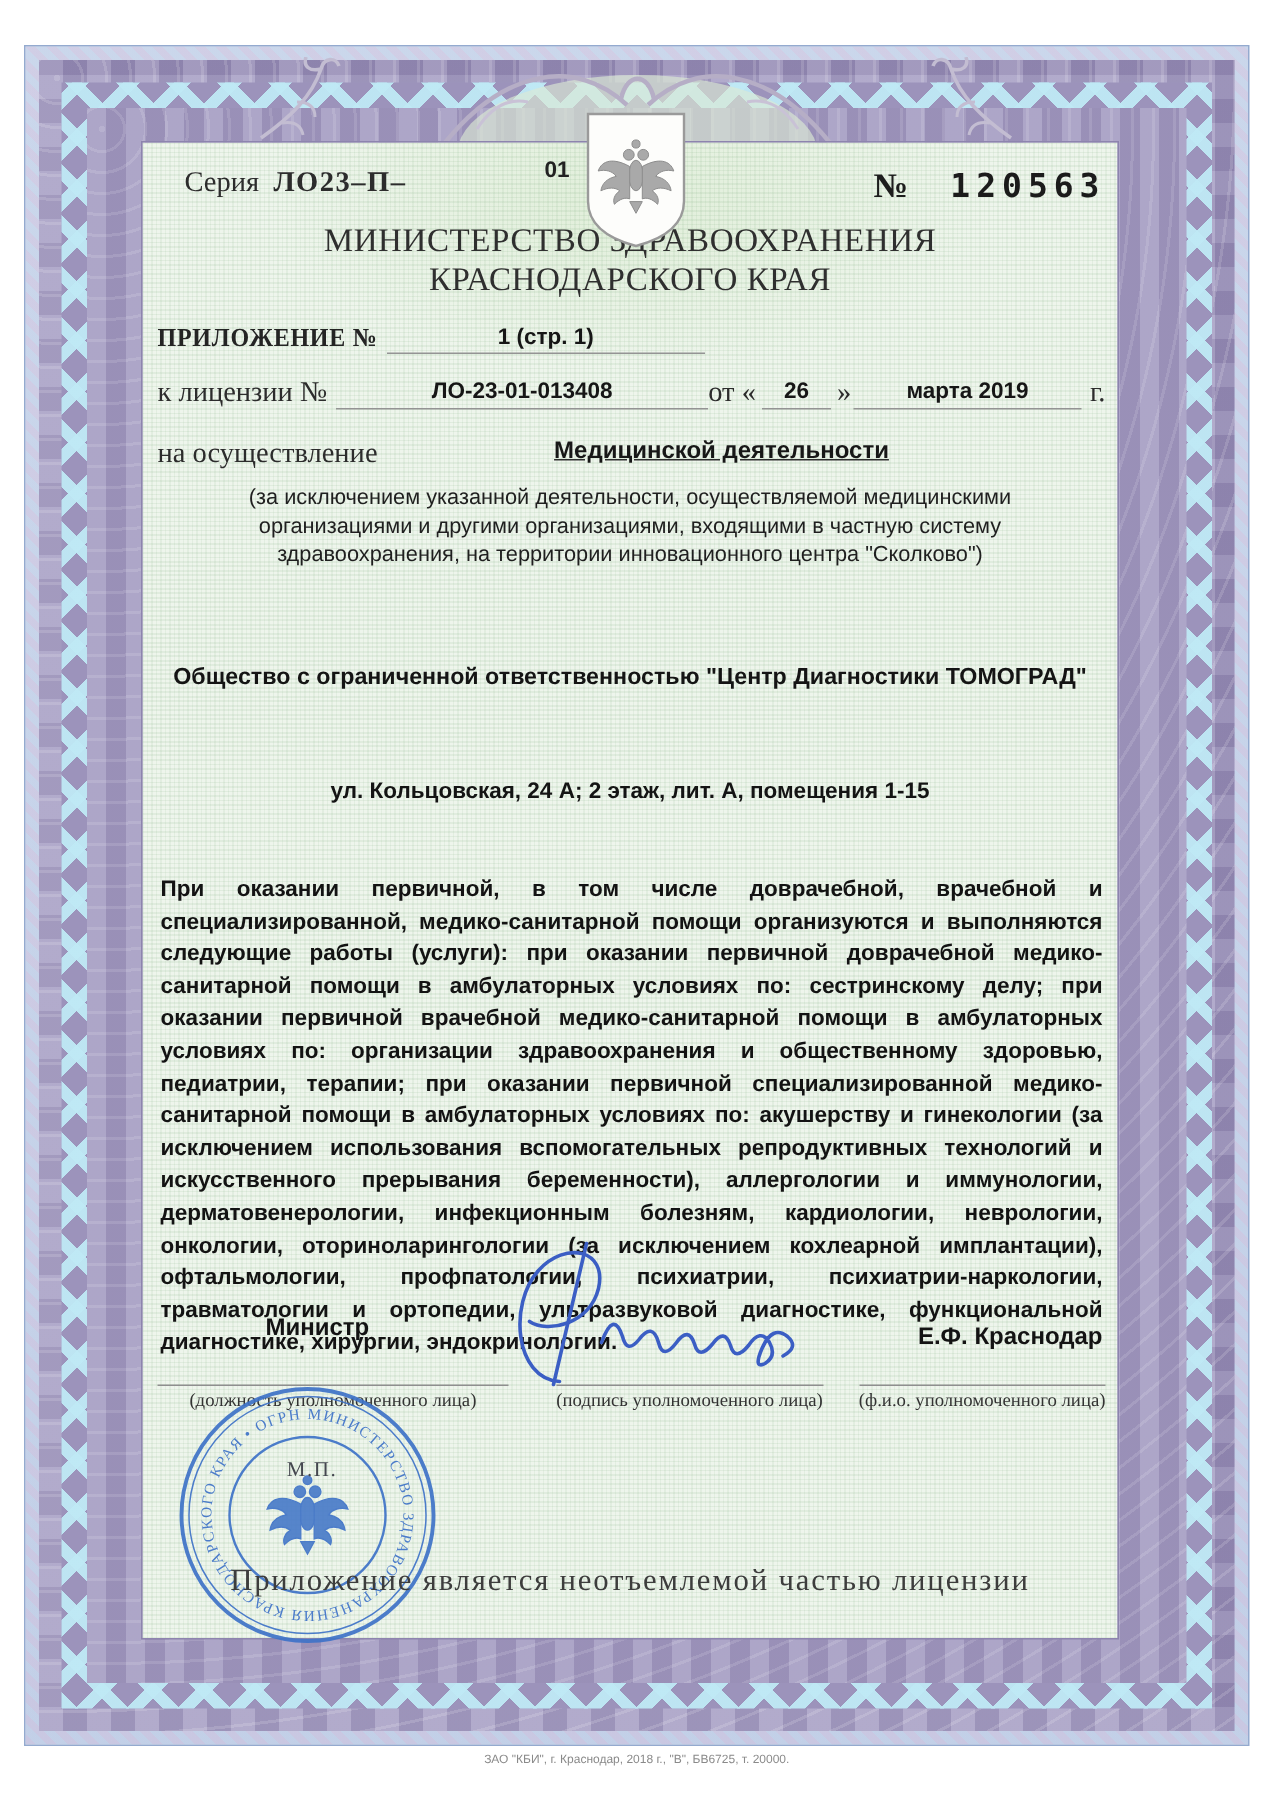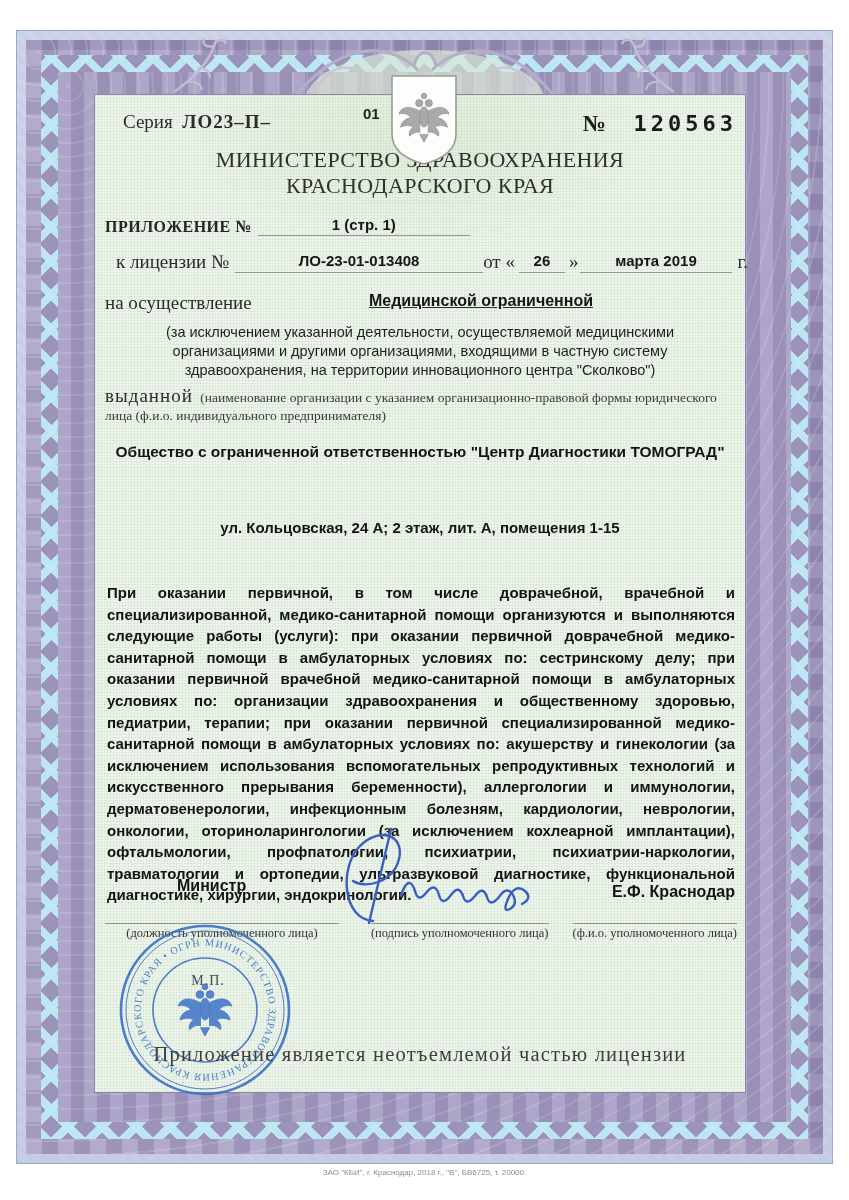--- a/index.html
+++ b/index.html
@@ -51,21 +51,21 @@
   .num-val{ font-family:"DejaVu Sans Mono", monospace; font-size:22px; font-weight:700; letter-spacing:4px; color:#1b1b1b; }
 
   .ministry{ left:0; top:52px; width:100%; text-align:center; font-size:22px; line-height:26px; color:#2f2f2f; letter-spacing:.4px; }
 
   
   .fill-line{ border-bottom:1.5px solid #949494; text-align:center; }
   .fill-val{ font-family:"Liberation Sans",sans-serif; font-weight:700; font-size:15px; color:#161616; position:relative; top:-1px; white-space:nowrap; }
   .app-row{ left:10px; top:122px; width:630px; display:flex; align-items:flex-end; }
   .app-label{ font-weight:700; font-size:16px; letter-spacing:.5px; color:#242424; transform:scaleY(1.08); transform-origin:bottom; }
   .app-line{ width:212px; margin-left:6px; }
-  .lic-row{ left:21px; top:155px; width:632px; display:flex; align-items:flex-end; font-size:19px; color:#2c2c2c; white-space:nowrap; }
+  .lic-row{ left:10px; top:155px; width:632px; display:flex; align-items:flex-end; font-size:19px; color:#2c2c2c; white-space:nowrap; }
   .lic-line1{ width:248px; margin-left:6px; }
   .lic-line2{ width:46px; margin:0 4px; }
   .lic-line3{ flex:1; margin:0 6px 0 2px; }
 
   .activity-row{ left:10px; top:197px; width:632px;text-decoration:underline; }
   .activity-intro{ position:absolute; left:0; bottom:-4px; font-size:19px; color:#2c2c2c; }
   .activity-title{ text-align:center; padding-left:120px; font-family:"Liberation Sans",sans-serif; font-weight:700; font-size:16px; color:#171717; }
   .activity-sub{ left:45px; top:228px; width:560px; text-align:center; font-family:"Liberation Sans",sans-serif; font-size:14.5px; line-height:19px; color:#1f1f1f; }
 
   .issued{ left:10px; top:292px; width:628px; font-size:13.5px; line-height:18px; color:#3a3a3a; }
@@ -157,28 +157,24 @@
       </span>
       <span>»</span>
       <span class="fill-line lic-line3">
         <span class="fill-val">марта 2019</span>
       </span>
       <span>г.</span>
     </div>
 
     <div class="abs activity-row">
       <span class="activity-intro serif">на осуществление</span>
-      <div class="activity-title">Медицинской ограниченной</div>
+      <div class="activity-title">Медицинской деятельности</div>
     </div>
     <div class="abs activity-sub">(за исключением указанной деятельности, осуществляемой медицинскими организациями и другими организациями, входящими в частную систему здравоохранения, на территории инновационного центра "Сколково")</div>
 
-    <div class="abs issued serif">
-      <span class="issued-word">выданной</span>
-      <span>(наименование организации с указанием организационно-правовой формы юридического лица (ф.и.о. индивидуального предпринимателя)</span>
-    </div>
 
     <div class="abs org-name">Общество с ограниченной ответственностью "Центр Диагностики ТОМОГРАД"</div>
 
     <div class="abs org-addr">
       <div>ул. Кольцовская, 24 А; 2 этаж, лит. А, помещения 1-15</div>
     </div>
 
     <div class="abs body-par">При оказании первичной, в том числе доврачебной, врачебной и специализированной, медико-санитарной помощи организуются и выполняются следующие работы (услуги): при оказании первичной доврачебной медико-санитарной помощи в амбулаторных условиях по: сестринскому делу; при оказании первичной врачебной медико-санитарной помощи в амбулаторных условиях по: организации здравоохранения и общественному здоровью, педиатрии, терапии; при оказании первичной специализированной медико-санитарной помощи в амбулаторных условиях по: акушерству и гинекологии (за исключением использования вспомогательных репродуктивных технологий и искусственного прерывания беременности), аллергологии и иммунологии, дерматовенерологии, инфекционным болезням, кардиологии, неврологии, онкологии, оториноларингологии (за исключением кохлеарной имплантации), офтальмологии, профпатологии, психиатрии, психиатрии-наркологии, травматологии и ортопедии, ультразвуковой диагностике, функциональной диагностике, хирургии, эндокринологии.</div>
 
     <div class="abs sig-names">

